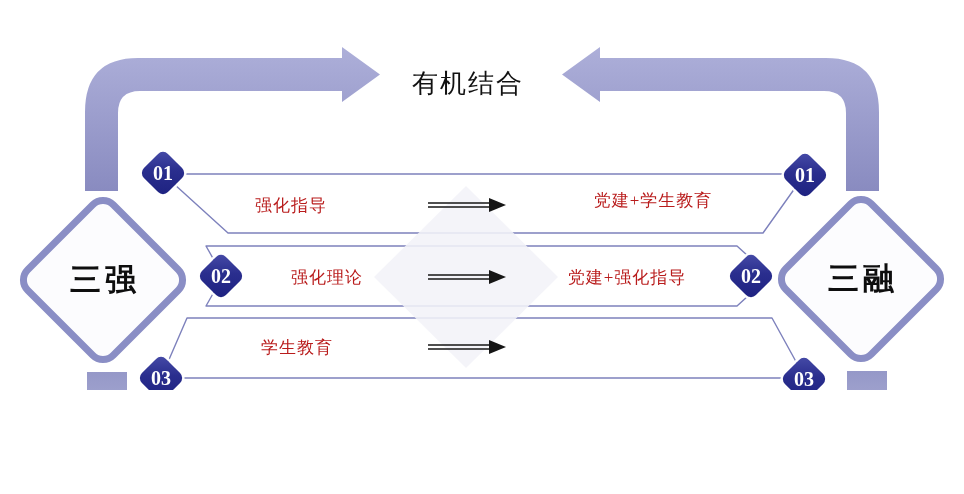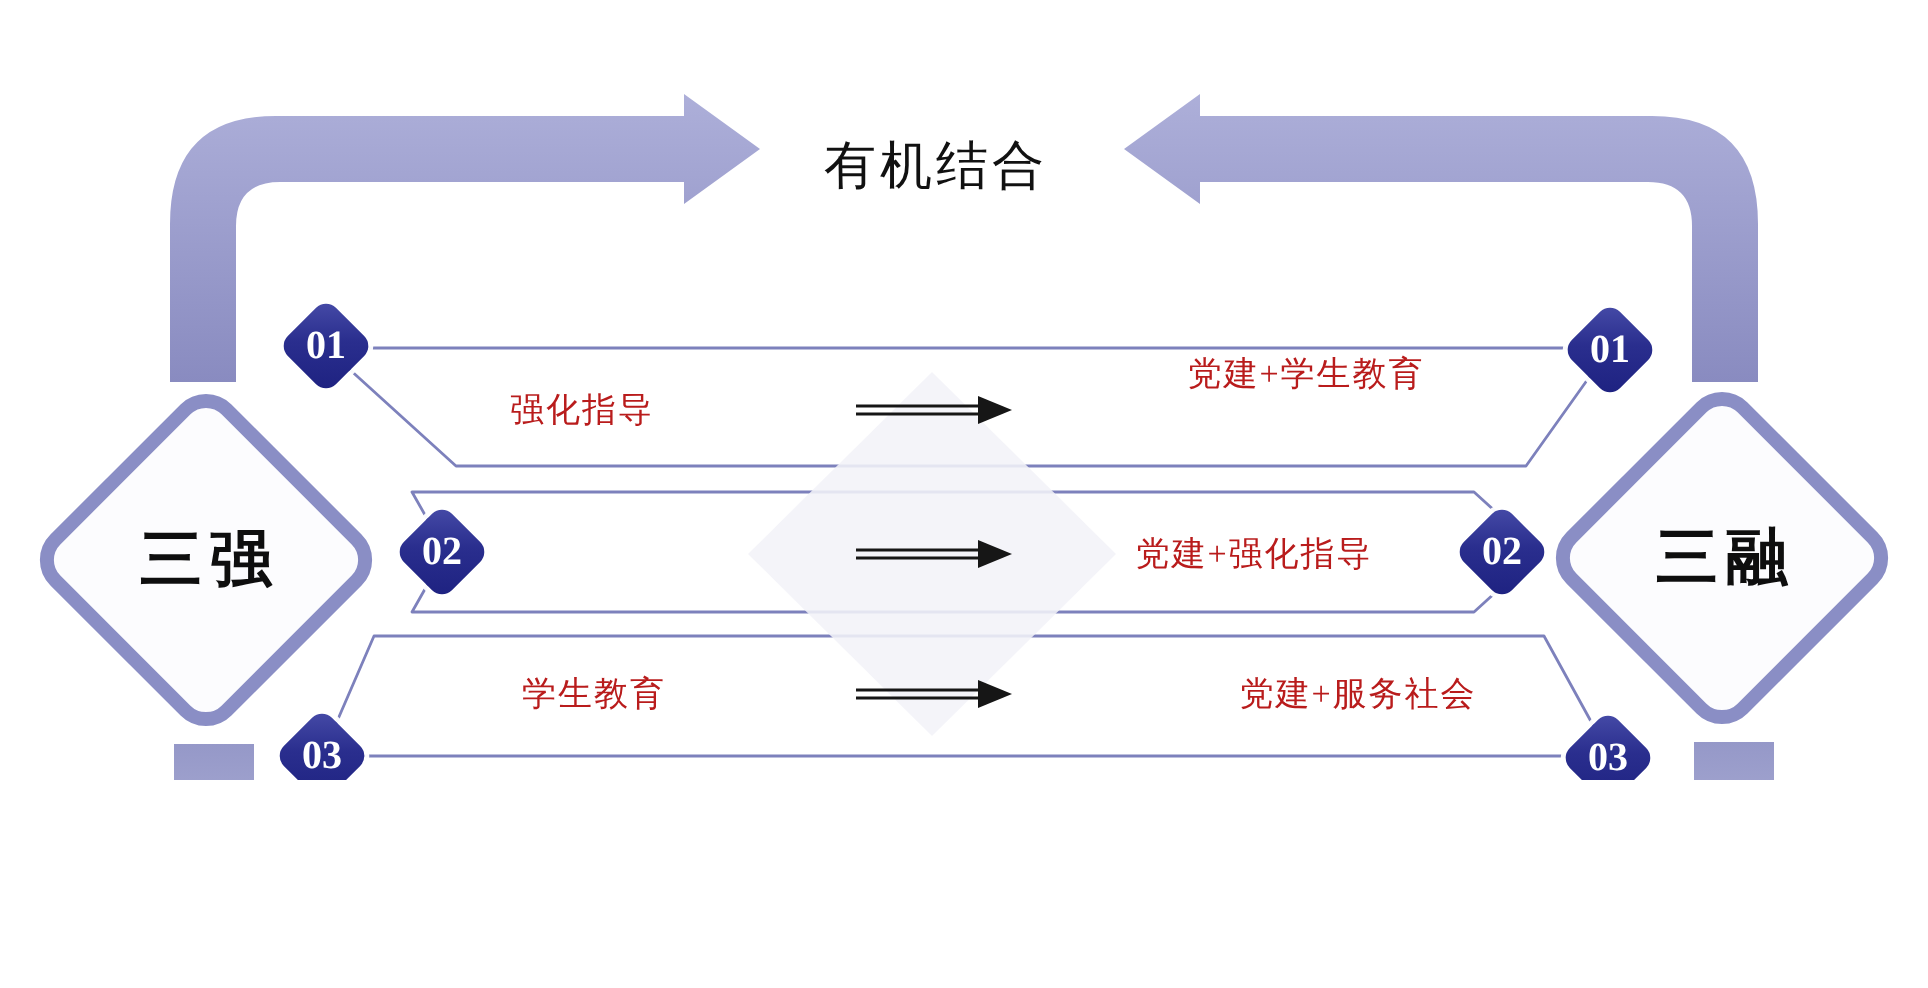--- a/index.html
+++ b/index.html
@@ -111,32 +111,32 @@
     <span>基石</span>
   </div>
 
   <div class="badge" style="left:163px;top:173px">
     <span>01</span>
   </div>
   <div class="badge" style="left:805px;top:175px">
     <span>01</span>
   </div>
   <div class="rowtext" style="left:291px;top:205px">强化指导</div>
-  <div class="rowtext" style="left:653px;top:187px">党建+学生教育</div>
+  <div class="rowtext" style="left:653px;top:200px">党建+学生教育</div>
 
   <div class="badge" style="left:221px;top:276px">
     <span>02</span>
   </div>
   <div class="badge" style="left:751px;top:276px">
     <span>02</span>
   </div>
+  <div class="rowtext" style="left:327px;top:277px">强化理论</div>
   <div class="rowtext" style="left:627px;top:277px">党建+强化指导</div>
 
   <div class="badge" style="left:161px;top:378px">
     <span>03</span>
   </div>
   <div class="badge" style="left:804px;top:379px">
     <span>03</span>
   </div>
   <div class="rowtext" style="left:297px;top:347px">学生教育</div>
-  <div class="rowtext" style="left:679px;top:347px">党建+服务社会</div>
 
 </div>
 
 </body></html>

